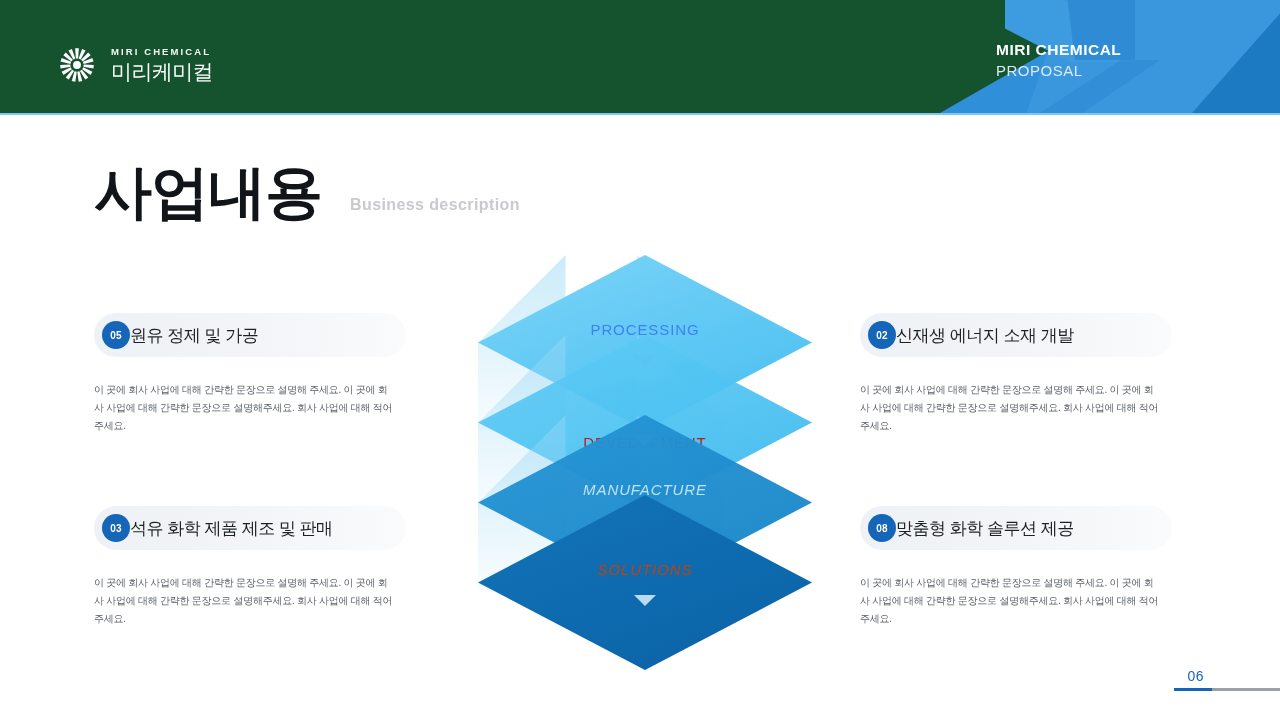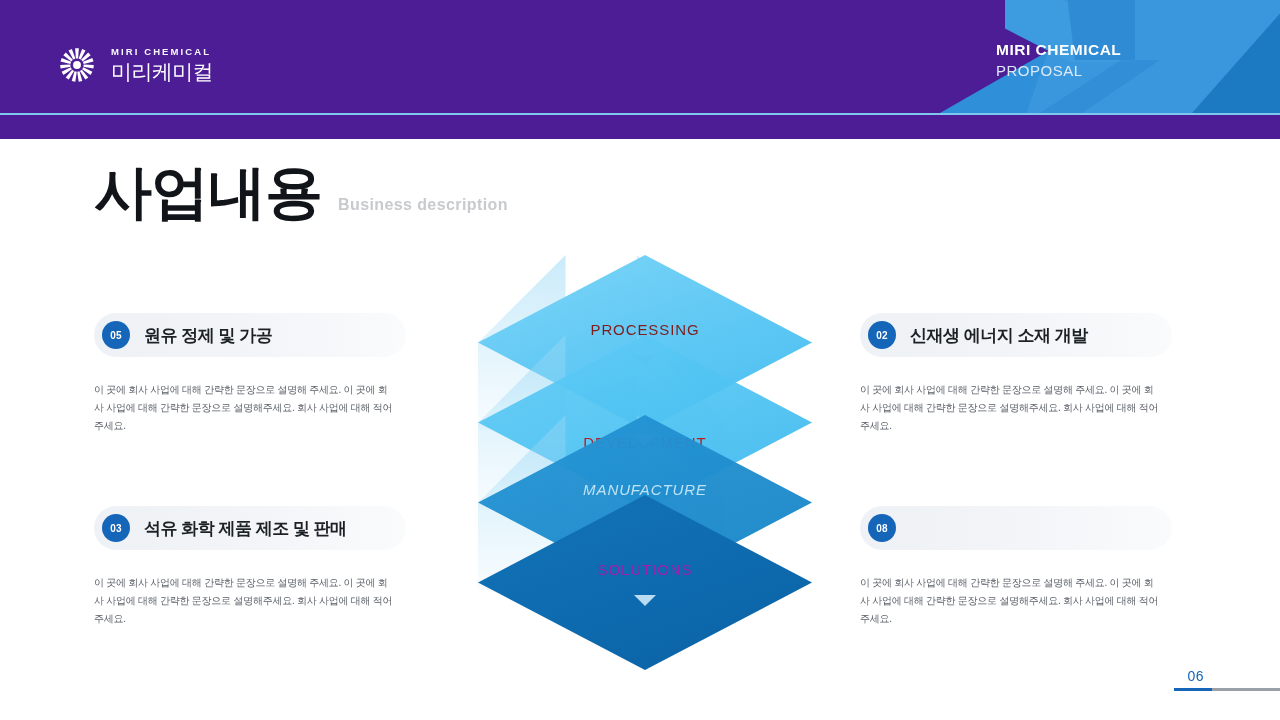--- a/index.html
+++ b/index.html
@@ -7,22 +7,22 @@
   html,body { width:1280px; height:720px; overflow:hidden; }
   body {
     font-family:"Liberation Sans","DejaVu Sans",sans-serif;
     background:#ffffff;
     position:relative;
     -webkit-font-smoothing:antialiased;
   }
 
   
   .header {
-    position:absolute; left:0; top:0; width:1280px; height:139px;
-    background:#4c1d95; overflow:hidden;
+    position:absolute; left:0; top:0; width:1280px; height:113px;
+    background:#14532d; overflow:hidden;
   }
   .header-underline {
     position:absolute; left:0; top:113px; width:1280px; height:2px;
     background:#7ec8ef;
   }
   .hdr-shape { position:absolute; top:0; }
   
   .hdr-s1 {
     left:940px; top:0; width:340px; height:113px;
     background:#2f8fd8;
@@ -82,21 +82,21 @@
     line-height:1.35;
   }
   .hdr-right .l2 {
     color:#dceaf7; font-size:15px; font-weight:400; letter-spacing:.5px;
     line-height:1.35;
   }
 
   
   .title-row {
     position:absolute; left:94px; top:163px;
-    display:flex; align-items:flex-end; gap:16px;
+    display:flex; align-items:flex-end; gap:28px;
   }
   .title-ko {
     font-size:58px; font-weight:700; color:#111418;
     letter-spacing:-1px; line-height:1;
   }
   .title-en {
     font-size:16px; font-weight:700; color:#c8cace;
     letter-spacing:.4px; line-height:1; padding-bottom:8px;
   }
 
@@ -113,21 +113,21 @@
     display:flex; align-items:center; padding-left:8px;
   }
   .badge {
     width:28px; height:28px; border-radius:50%;
     background:#1565b9; color:#ffffff;
     font-size:10px; font-weight:700; letter-spacing:.2px;
     display:flex; align-items:center; justify-content:center;
     flex:0 0 auto;
   }
   .pill-label {
-    margin-left:14px; font-size:17px; font-weight:700;
+    margin-left:0; font-size:17px; font-weight:400;
     color:#1c2126; letter-spacing:-0.5px; white-space:nowrap;
   }
   .desc {
     margin-top:24px; font-size:10px; line-height:1.78;
     color:#585e66; letter-spacing:-0.25px; width:300px;
   }
 
   
   .diagram {
     position:absolute; left:470px; top:255px;
@@ -145,36 +145,36 @@
   }
   .arrow {
     position:absolute; left:50%; margin-left:-11px; top:100px;
     width:0; height:0;
     border-left:11px solid transparent;
     border-right:11px solid transparent;
   }
   
   #layer1 { top:0px; }
   #layer1 .dia { background:linear-gradient(160deg,#7ed5f7 0%, #5ec8f4 55%, #49bdf0 100%); }
-  #layer1 .layer-label { color:#7f1d1d; }
+  #layer1 .layer-label { color:#3b82f6; }
   #layer1 .arrow { border-top:11px solid #3a8fc4; }
 
   #layer2 { top:80px; }
   #layer2 .dia { background:linear-gradient(160deg,#63ccf6 0%, #4cc2f2 55%, #37b4ec 100%); opacity:.93; }
   #layer2 .layer-label { color:#b91c1c;margin-top:33px; }
   #layer2 .arrow { border-top:11px solid #cfeefb; }
 
   #layer3 { top:160px;font-style:italic; }
   #layer3 .dia { background:linear-gradient(160deg,#2796d6 0%, #1e8ccd 55%, #1785c7 100%); opacity:.96; }
   #layer3 .layer-label { color:#bfe2f5; }
   #layer3 .arrow { border-top:11px solid #bfe2f5; }
 
   #layer4 { top:240px; }
   #layer4 .dia { background:linear-gradient(160deg,#1373b8 0%, #0e6aae 55%, #0a61a4 100%); }
-  #layer4 .layer-label { color:#a21caf; }
+  #layer4 .layer-label { color:#c2410c;font-style:italic; }
   #layer4 .arrow { border-top:11px solid #b9dcf2; }
 
   
   .wall {
     position:absolute; width:350px; height:175px;
     pointer-events:none;
   }
   .wall-l, .wall-r { position:absolute; top:0; height:175px; width:175px; }
   .wall-l { left:8px;  background:linear-gradient(180deg, rgba(150,215,245,.50), rgba(190,230,250,.10)); clip-path:polygon(0% 50%, 50% 0%, 50% 100%, 0% 100%); }
   .wall-r { right:8px; background:linear-gradient(180deg, rgba(150,215,245,.42), rgba(190,230,250,.08)); clip-path:polygon(50% 50%, 0% 0%, 0% 100%, 50% 100%); }
@@ -295,20 +295,21 @@
   <div class="pill">
     <div class="badge">02</div>
     <div class="pill-label">신재생 에너지 소재 개발</div>
   </div>
   <div class="desc">이 곳에 회사 사업에 대해 간략한 문장으로 설명해 주세요. 이 곳에 회사 사업에 대해 간략한 문장으로 설명해주세요. 회사 사업에 대해 적어주세요.</div>
 </div>
 
 <div class="col col-right row-bottom">
   <div class="pill">
     <div class="badge">08</div>
+    <div class="pill-label">맞춤형 화학 솔루션 제공</div>
   </div>
   <div class="desc">이 곳에 회사 사업에 대해 간략한 문장으로 설명해 주세요. 이 곳에 회사 사업에 대해 간략한 문장으로 설명해주세요. 회사 사업에 대해 적어주세요.</div>
 </div>
 
 <div class="diagram">
 
   <div class="layer" id="layer1">
     <div class="wall">
       <div class="wall-l"></div>
       <div class="wall-r"></div>

